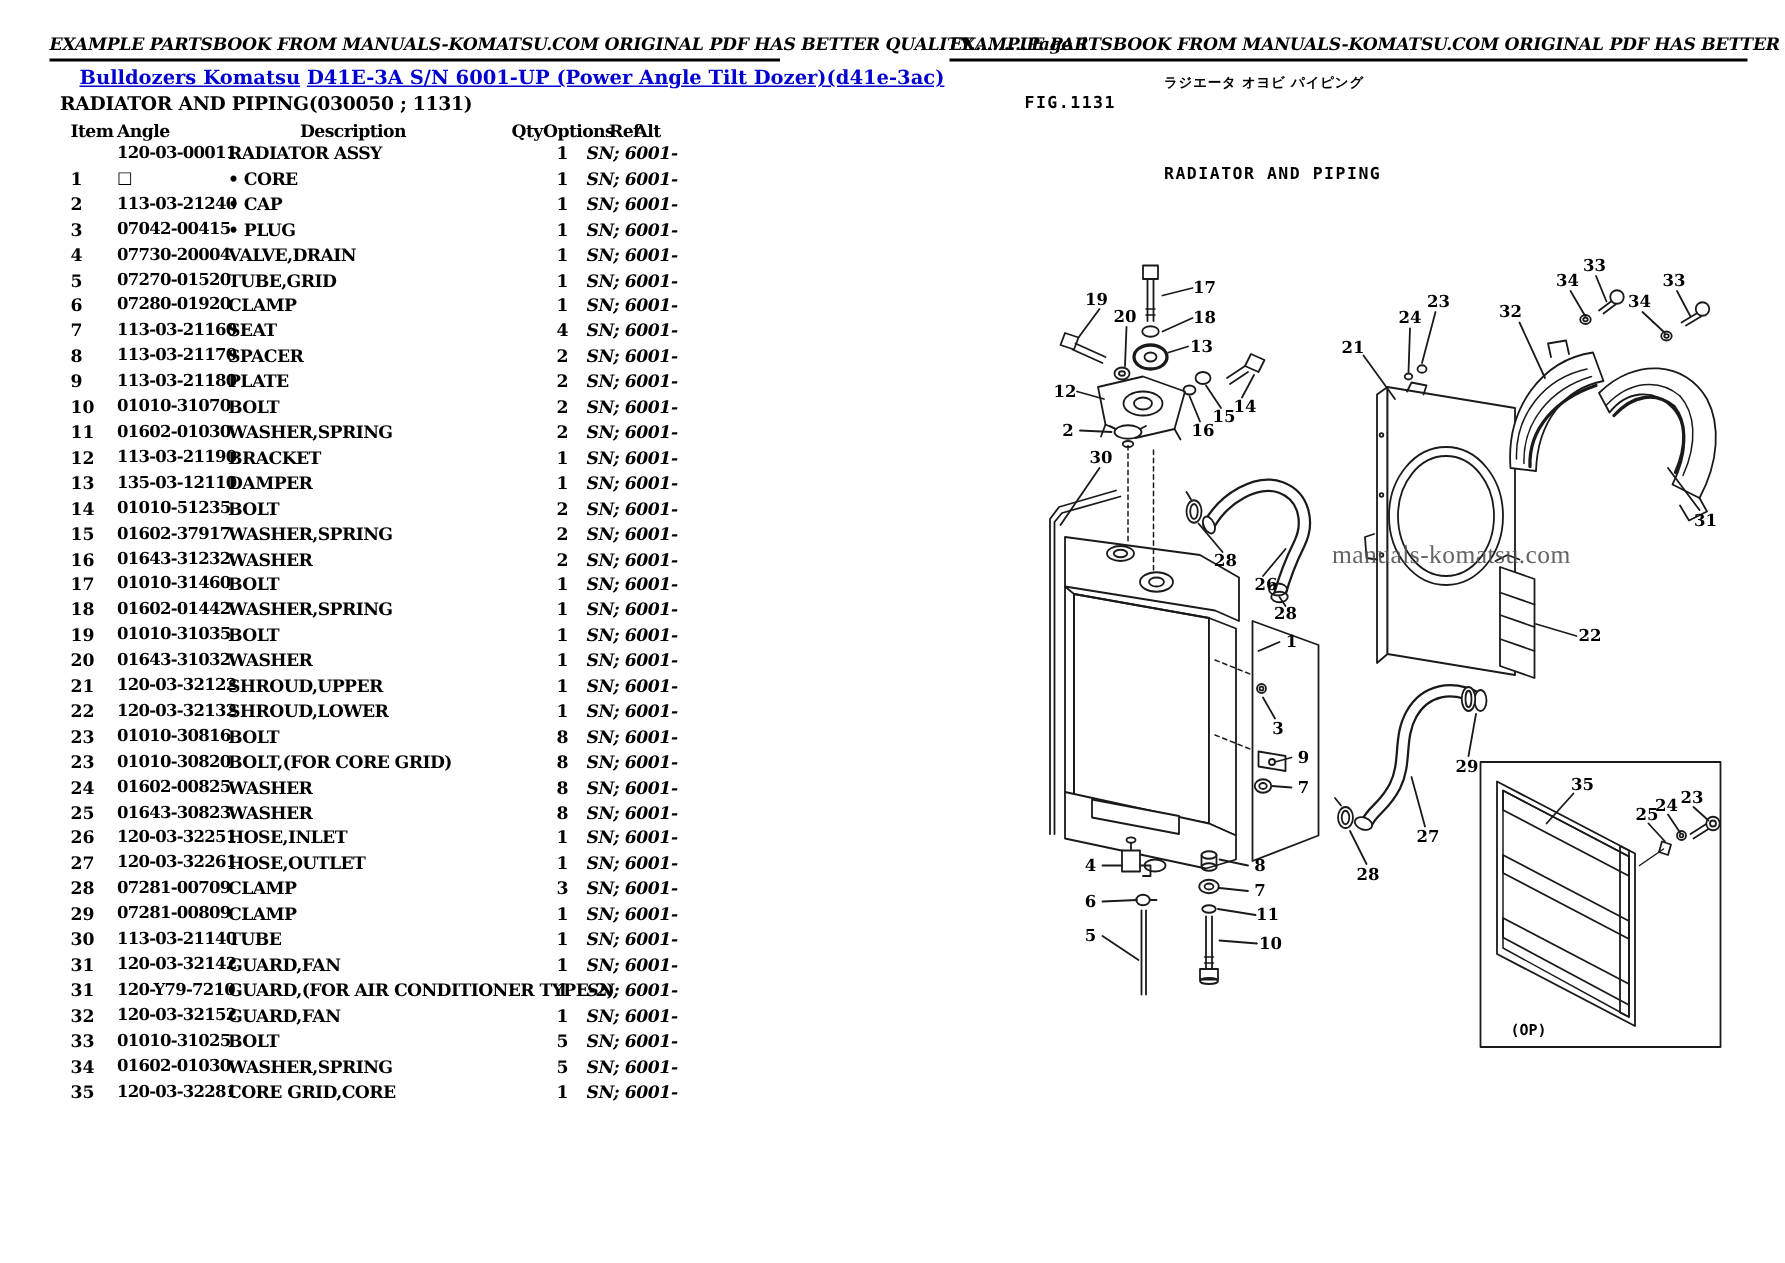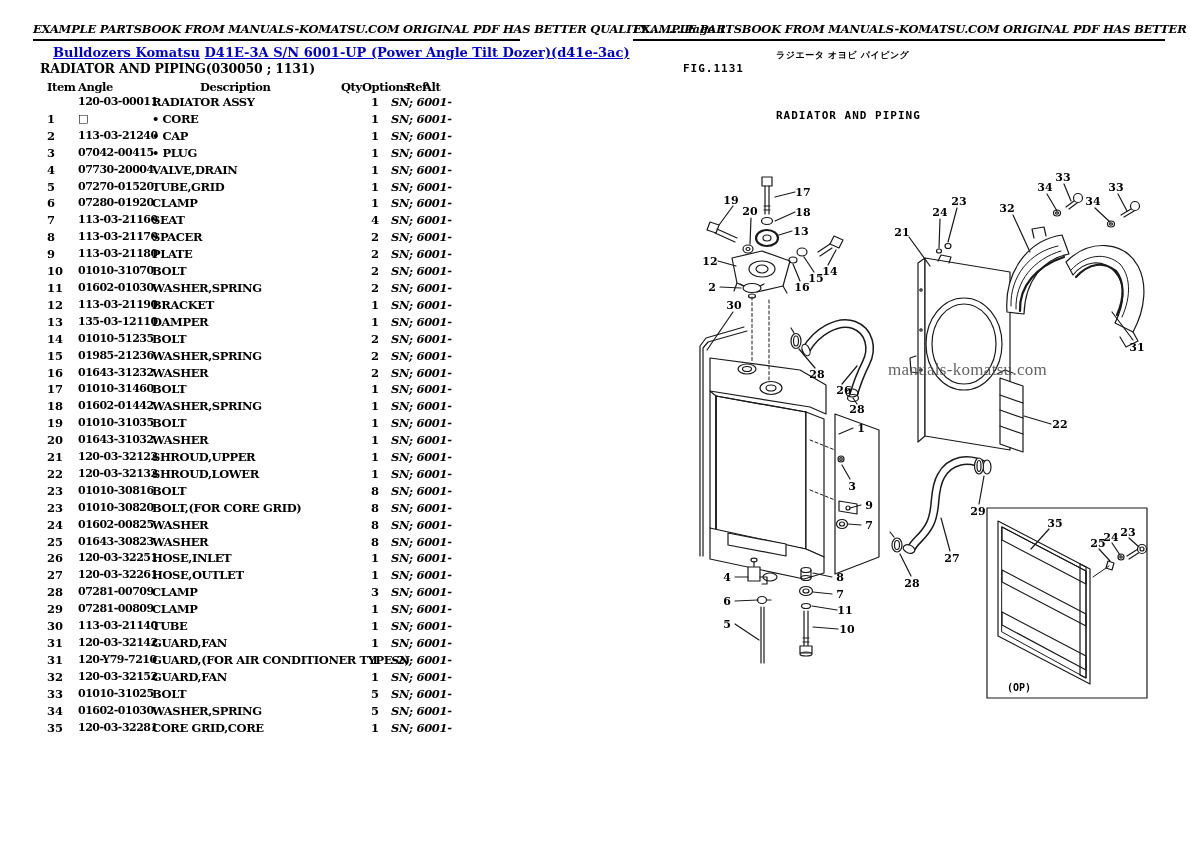--- a/index.html
+++ b/index.html
@@ -184,21 +184,21 @@
     </div>
     <div class="t-row">
       <span class="c-item">14</span>
       <span class="c-part">01010-51235</span>
       <span class="c-desc">BOLT</span>
       <span class="c-qty">2</span>
       <span class="c-opt">SN; 6001-</span>
     </div>
     <div class="t-row">
       <span class="c-item">15</span>
-      <span class="c-part">01985-21236</span>
+      <span class="c-part">01602-37917</span>
       <span class="c-desc">WASHER,SPRING</span>
       <span class="c-qty">2</span>
       <span class="c-opt">SN; 6001-</span>
     </div>
     <div class="t-row">
       <span class="c-item">16</span>
       <span class="c-part">01643-31232</span>
       <span class="c-desc">WASHER</span>
       <span class="c-qty">2</span>
       <span class="c-opt">SN; 6001-</span>

